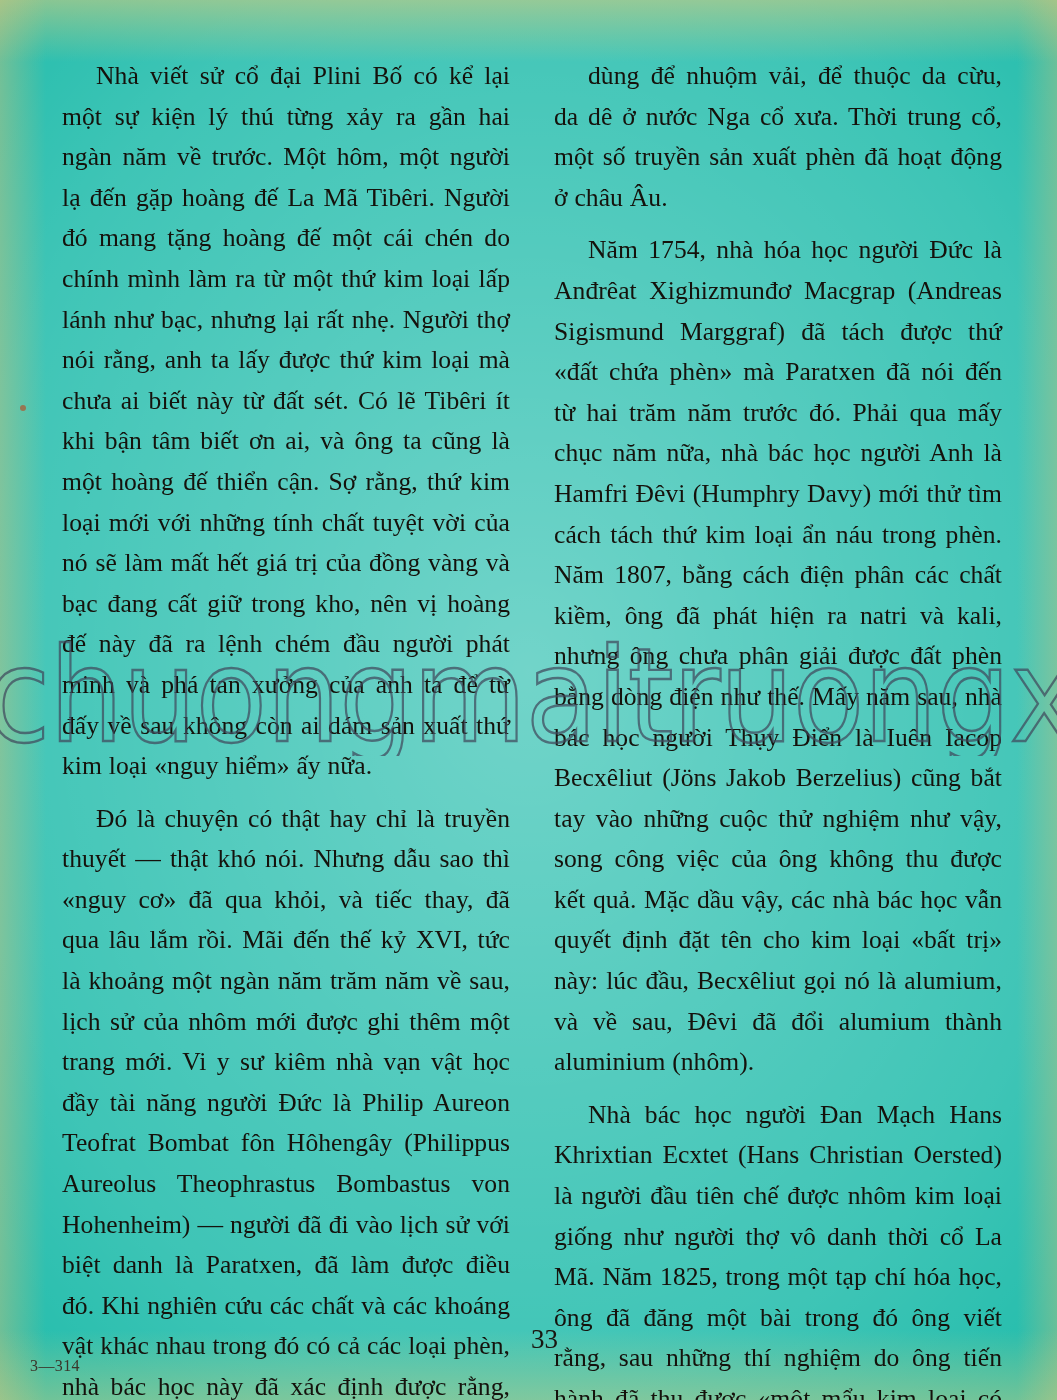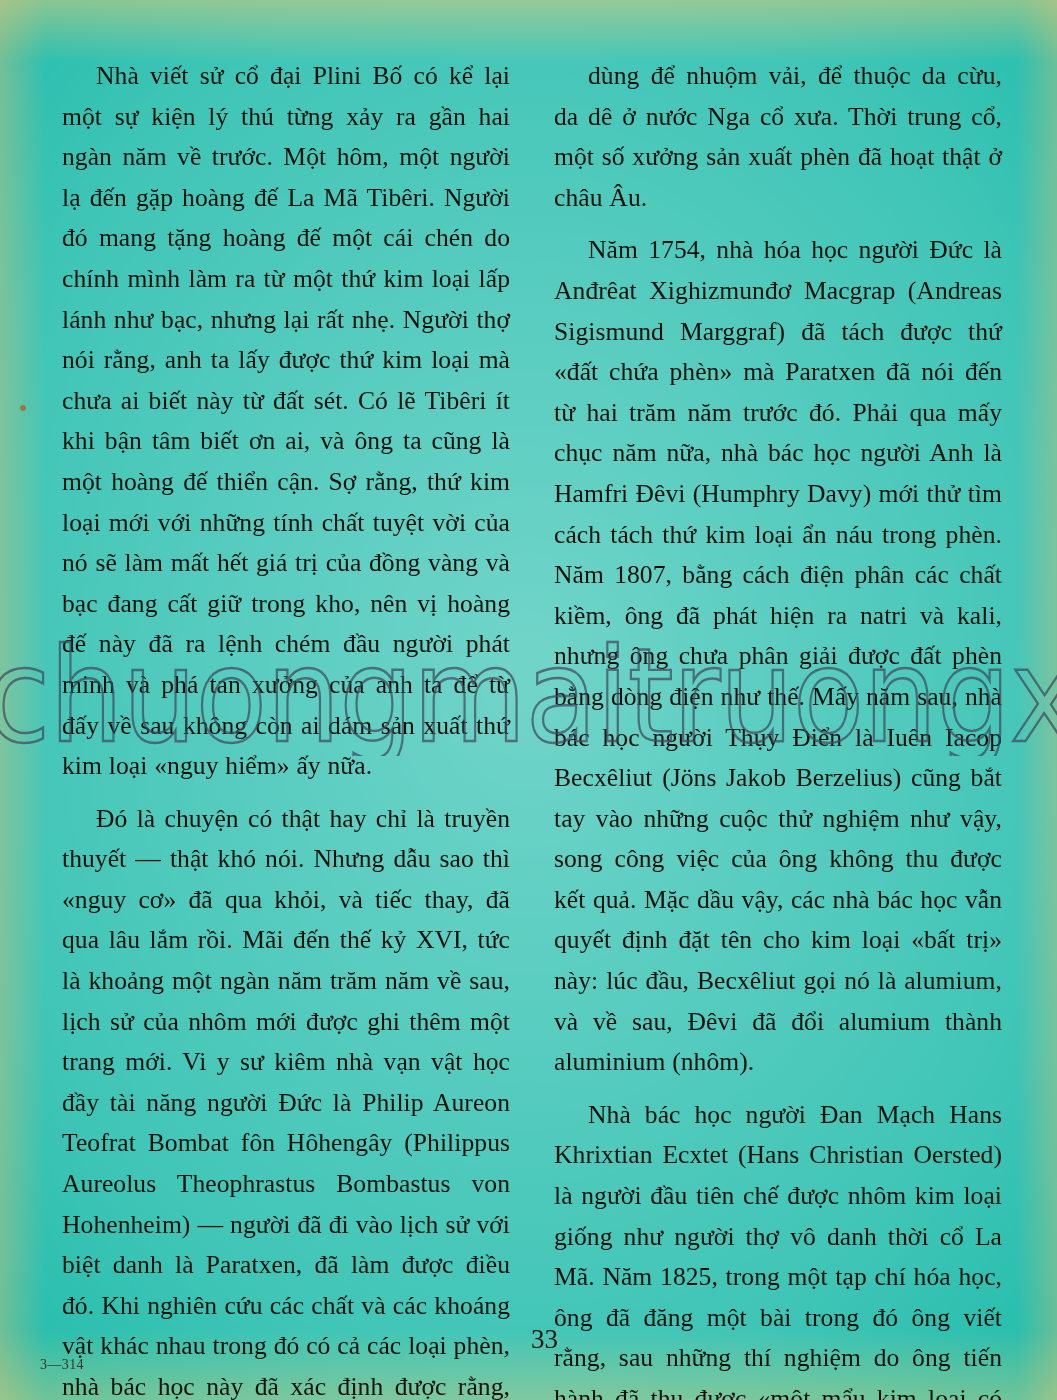--- a/index.html
+++ b/index.html
@@ -120,23 +120,23 @@
     top: 1326px;
     text-align: center;
     font-size: 27px;
     line-height: 1;
     font-family: "Liberation Serif", "DejaVu Serif", serif;
     color: #1a1610;
     padding-left: 32px;
   }
   .signature-mark {
     position: absolute;
-    left: 40px;
+    left: 30px;
     top: 1358px;
-    font-size: 14px;
+    font-size: 16px;
     line-height: 1;
     letter-spacing: 0.4px;
     font-family: "Liberation Serif", "DejaVu Serif", serif;
     color: #3a352a;
   }
 
   
   .margin-speck {
     position: absolute;
     left: 20px;
@@ -164,21 +164,21 @@
 
   <div class="columns">
 
     <div class="column">
       <p class="para">Nhà viết sử cổ đại Plini Bố có kể lại một sự kiện lý thú từng xảy ra gần hai ngàn năm về trước. Một hôm, một người lạ đến gặp hoàng đế La Mã Tibêri. Người đó mang tặng hoàng đế một cái chén do chính mình làm ra từ một thứ kim loại lấp lánh như bạc, nhưng lại rất nhẹ. Người thợ nói rằng, anh ta lấy được thứ kim loại mà chưa ai biết này từ đất sét. Có lẽ Tibêri ít khi bận tâm biết ơn ai, và ông ta cũng là một hoàng đế thiển cận. Sợ rằng, thứ kim loại mới với những tính chất tuyệt vời của nó sẽ làm mất hết giá trị của đồng vàng và bạc đang cất giữ trong kho, nên vị hoàng đế này đã ra lệnh chém đầu người phát minh và phá tan xưởng của anh ta để từ đấy về sau không còn ai dám sản xuất thứ kim loại «nguy hiểm» ấy nữa.</p>
       <p class="para">Đó là chuyện có thật hay chỉ là truyền thuyết — thật khó nói. Nhưng dẫu sao thì «nguy cơ» đã qua khỏi, và tiếc thay, đã qua lâu lắm rồi. Mãi đến thế kỷ XVI, tức là khoảng một ngàn năm trăm năm về sau, lịch sử của nhôm mới được ghi thêm một trang mới. Vi y sư kiêm nhà vạn vật học đầy tài năng người Đức là Philip Aureon Teofrat Bombat fôn Hôhengây (Philippus Aureolus Theophrastus Bombastus von Hohenheim) — người đã đi vào lịch sử với biệt danh là Paratxen, đã làm được điều đó. Khi nghiên cứu các chất và các khoáng vật khác nhau trong đó có cả các loại phèn, nhà bác học này đã xác định được rằng, chúng là «muối của một loại đất chứa phèn nào đó» mà thành phần của nó có chứa oxit của một kim loại chưa ai biết; thứ oxit này về sau được gọi là đất phèn.</p>
 
     </div>
 
     <div class="column">
-      <p class="para">dùng để nhuộm vải, để thuộc da cừu, da dê ở nước Nga cổ xưa. Thời trung cổ, một số xưởng sản xuất phèn đã hoạt thật ở châu Âu.</p>
+      <p class="para">dùng để nhuộm vải, để thuộc da cừu, da dê ở nước Nga cổ xưa. Thời trung cổ, một số truyền sản xuất phèn đã hoạt động ở châu Âu.</p>
       <p class="para">Năm 1754, nhà hóa học người Đức là Anđrêat Xighizmunđơ Macgrap (Andreas Sigismund Marggraf) đã tách được thứ «đất chứa phèn» mà Paratxen đã nói đến từ hai trăm năm trước đó. Phải qua mấy chục năm nữa, nhà bác học người Anh là Hamfri Đêvi (Humphry Davy) mới thử tìm cách tách thứ kim loại ẩn náu trong phèn. Năm 1807, bằng cách điện phân các chất kiềm, ông đã phát hiện ra natri và kali, nhưng ông chưa phân giải được đất phèn bằng dòng điện như thế. Mấy năm sau, nhà bác học người Thụy Điển là Iuên Iacop Becxêliut (Jöns Jakob Berzelius) cũng bắt tay vào những cuộc thử nghiệm như vậy, song công việc của ông không thu được kết quả. Mặc dầu vậy, các nhà bác học vẫn quyết định đặt tên cho kim loại «bất trị» này: lúc đầu, Becxêliut gọi nó là alumium, và về sau, Đêvi đã đổi alumium thành aluminium (nhôm).</p>
       <p class="para">Nhà bác học người Đan Mạch Hans Khrixtian Ecxtet (Hans Christian Oersted) là người đầu tiên chế được nhôm kim loại giống như người thợ vô danh thời cổ La Mã. Năm 1825, trong một tạp chí hóa học, ông đã đăng một bài trong đó ông viết rằng, sau những thí nghiệm do ông tiến hành đã thu được «một mẩu kim loại có màu và ánh kim hơi giống thiếc». Nhưng tạp chí này không nổi tiếng lắm nên thông báo của Ecxtet hầu như không được giới khoa học chú ý đến. Vả lại, vì mải mê nghiên cứu về điện từ nên chính nhà bác học đã không coi trọng phát minh này của mình.</p>
 
     </div>
 
   </div>
 
   <div class="watermark">
     <span class="watermark-text">chuongmaitruongxua.vn</span>
   </div>

